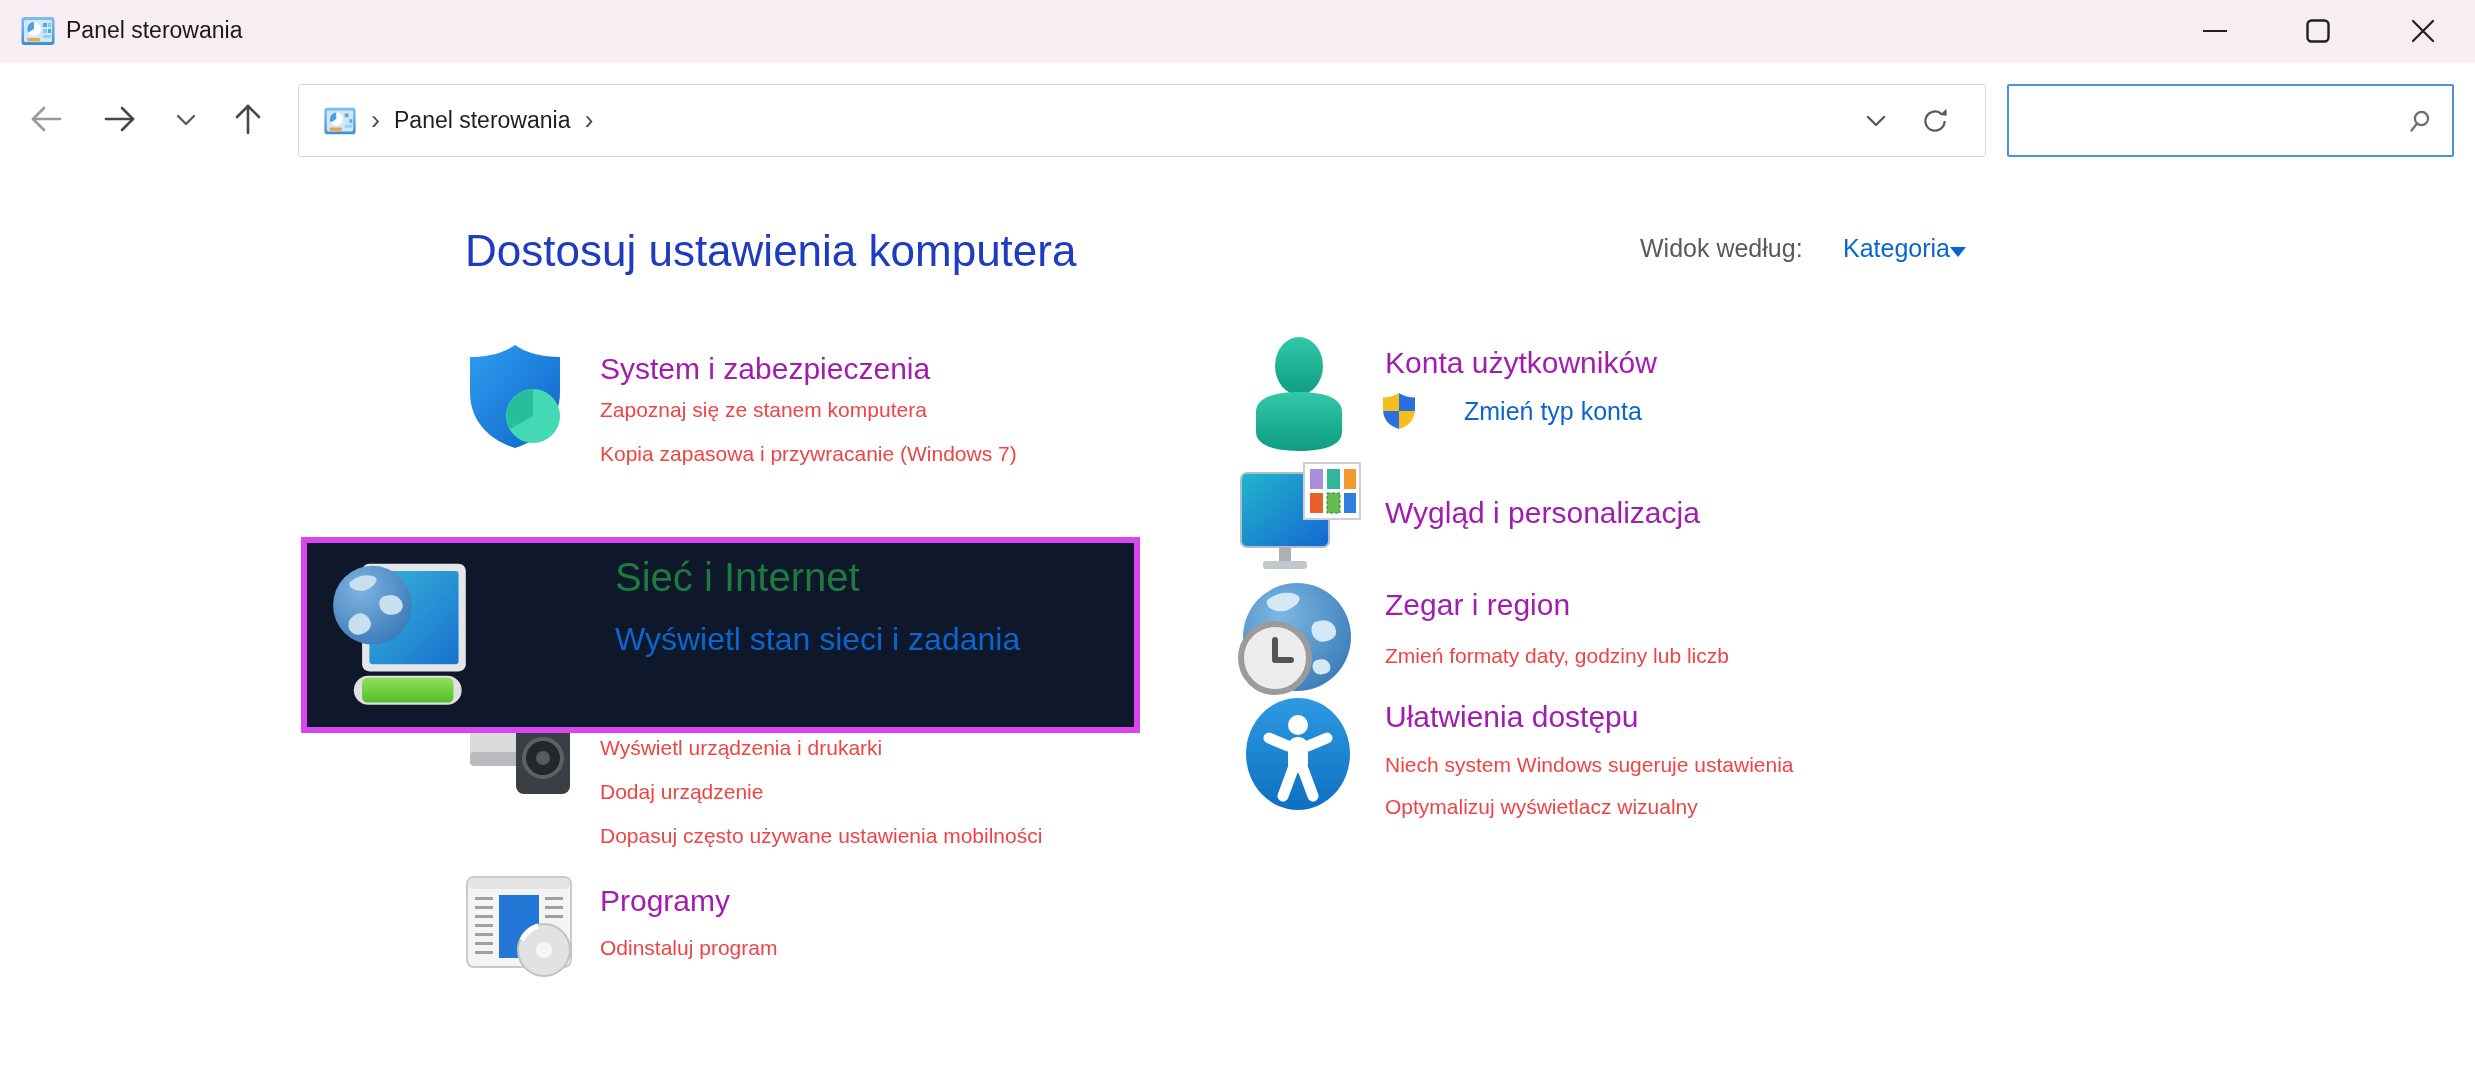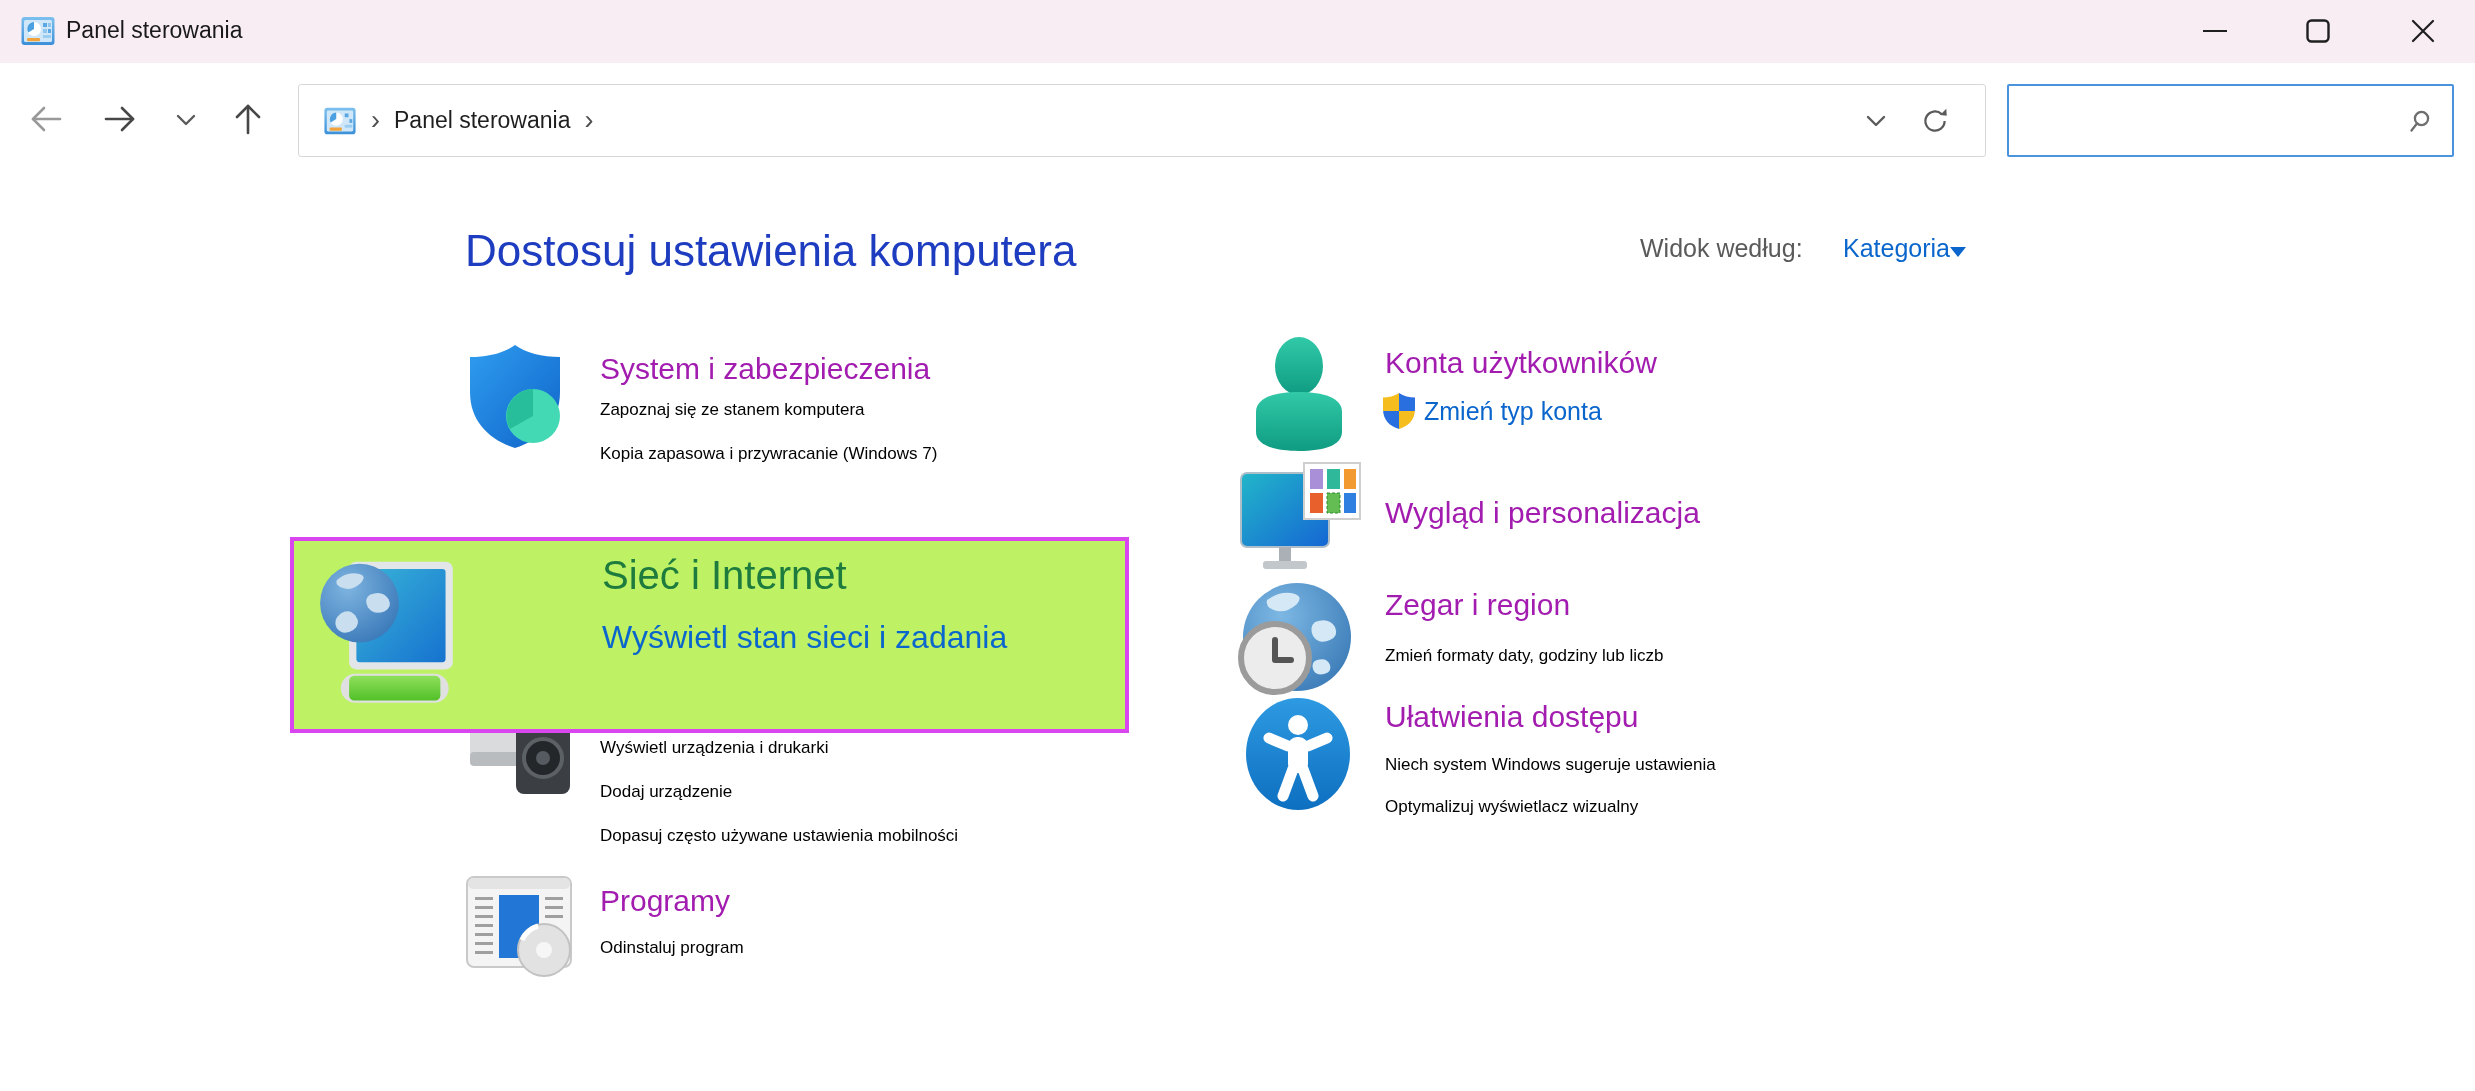--- a/index.html
+++ b/index.html
@@ -31,34 +31,34 @@
     font-size:23px;font-family:inherit;background:transparent;
   }
   .searchbox .mag{position:absolute;right:18px;top:21px;}
   
   .page-title{position:absolute;left:465px;top:226px;font-size:44px;font-weight:500;color:#1e3cc0;white-space:nowrap;cursor:default;}
   .view-label{position:absolute;left:1640px;top:234px;font-size:25px;color:#5a5a5a;white-space:nowrap;}
   .view-value{position:absolute;left:1843px;top:234px;font-size:25px;color:#0a66cc;white-space:nowrap;cursor:pointer;}
   .caret{position:absolute;left:1950px;top:247px;width:0;height:0;border-left:8px solid transparent;border-right:8px solid transparent;border-top:10px solid #0a66cc;cursor:pointer;}
   .cat-icon{position:absolute;cursor:pointer;}
   .cat-title{position:absolute;font-size:30px;color:#a21caf;white-space:nowrap;cursor:pointer;}
-  .link-stack{position:absolute;font-size:17px;color:#000000;line-height:36px;}
+  .link-stack{position:absolute;font-size:21px;color:#ef4444;line-height:36px;}
   .link-stack .link{display:block;width:fit-content;margin-bottom:8px;cursor:pointer;}
   .link-stack .wrap{width:585px;}
   .nowrap{white-space:nowrap;}
   
   .hl-box{
-    position:absolute;left:290px;top:537px;width:839px;height:196px;box-sizing:border-box;
-    border:4px solid #d946ef;background:#bef264;z-index:2;
+    position:absolute;left:301px;top:537px;width:839px;height:196px;box-sizing:border-box;
+    border:6px solid #d946ef;background:#0f172a;z-index:2;
   }
   .hl-box .hl-icon{position:absolute;left:24px;top:8px;cursor:pointer;}
   .hl-title{position:absolute;left:308px;top:12px;font-size:40px;color:#1e7b3e;white-space:nowrap;cursor:pointer;}
   .hl-link{position:absolute;left:308px;top:78px;font-size:32px;color:#0a66cc;white-space:nowrap;cursor:pointer;}
   .hw-icon{position:absolute;left:468px;top:696px;z-index:1;cursor:pointer;}
-  .uac-row{position:absolute;left:1382px;top:392px;display:flex;align-items:center;cursor:pointer;}
+  .uac-row{position:absolute;left:1382px;top:392px;display:flex;align-items:center;cursor:pointer;gap:40px;}
   .uac-row .uac-text{font-size:25px;color:#0a66cc;margin-left:8px;white-space:nowrap;}
 </style>
 </head>
 <body>
 
 <div class="screen">
 
   <div class="titlebar">
     <span class="app-icon">
       <svg width="36" height="36" viewBox="0 0 36 36">

